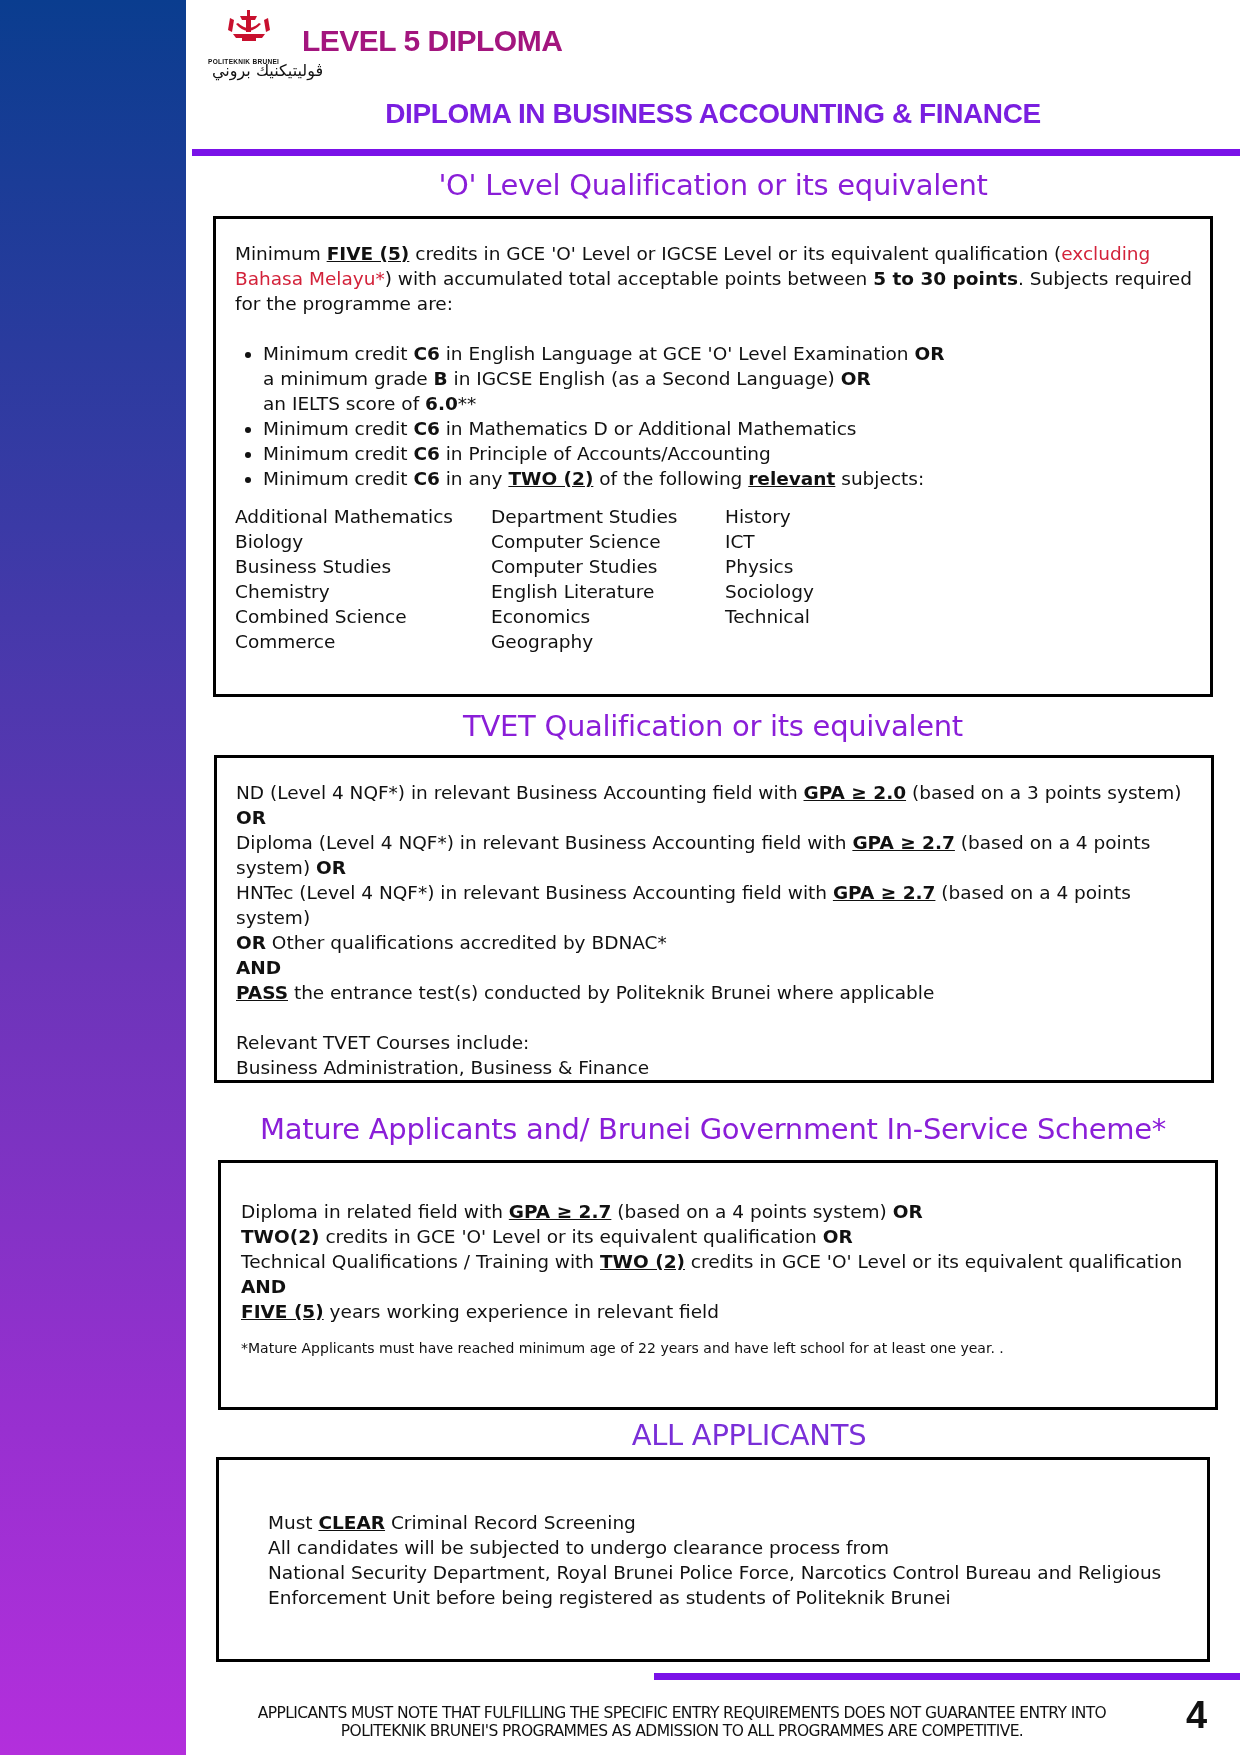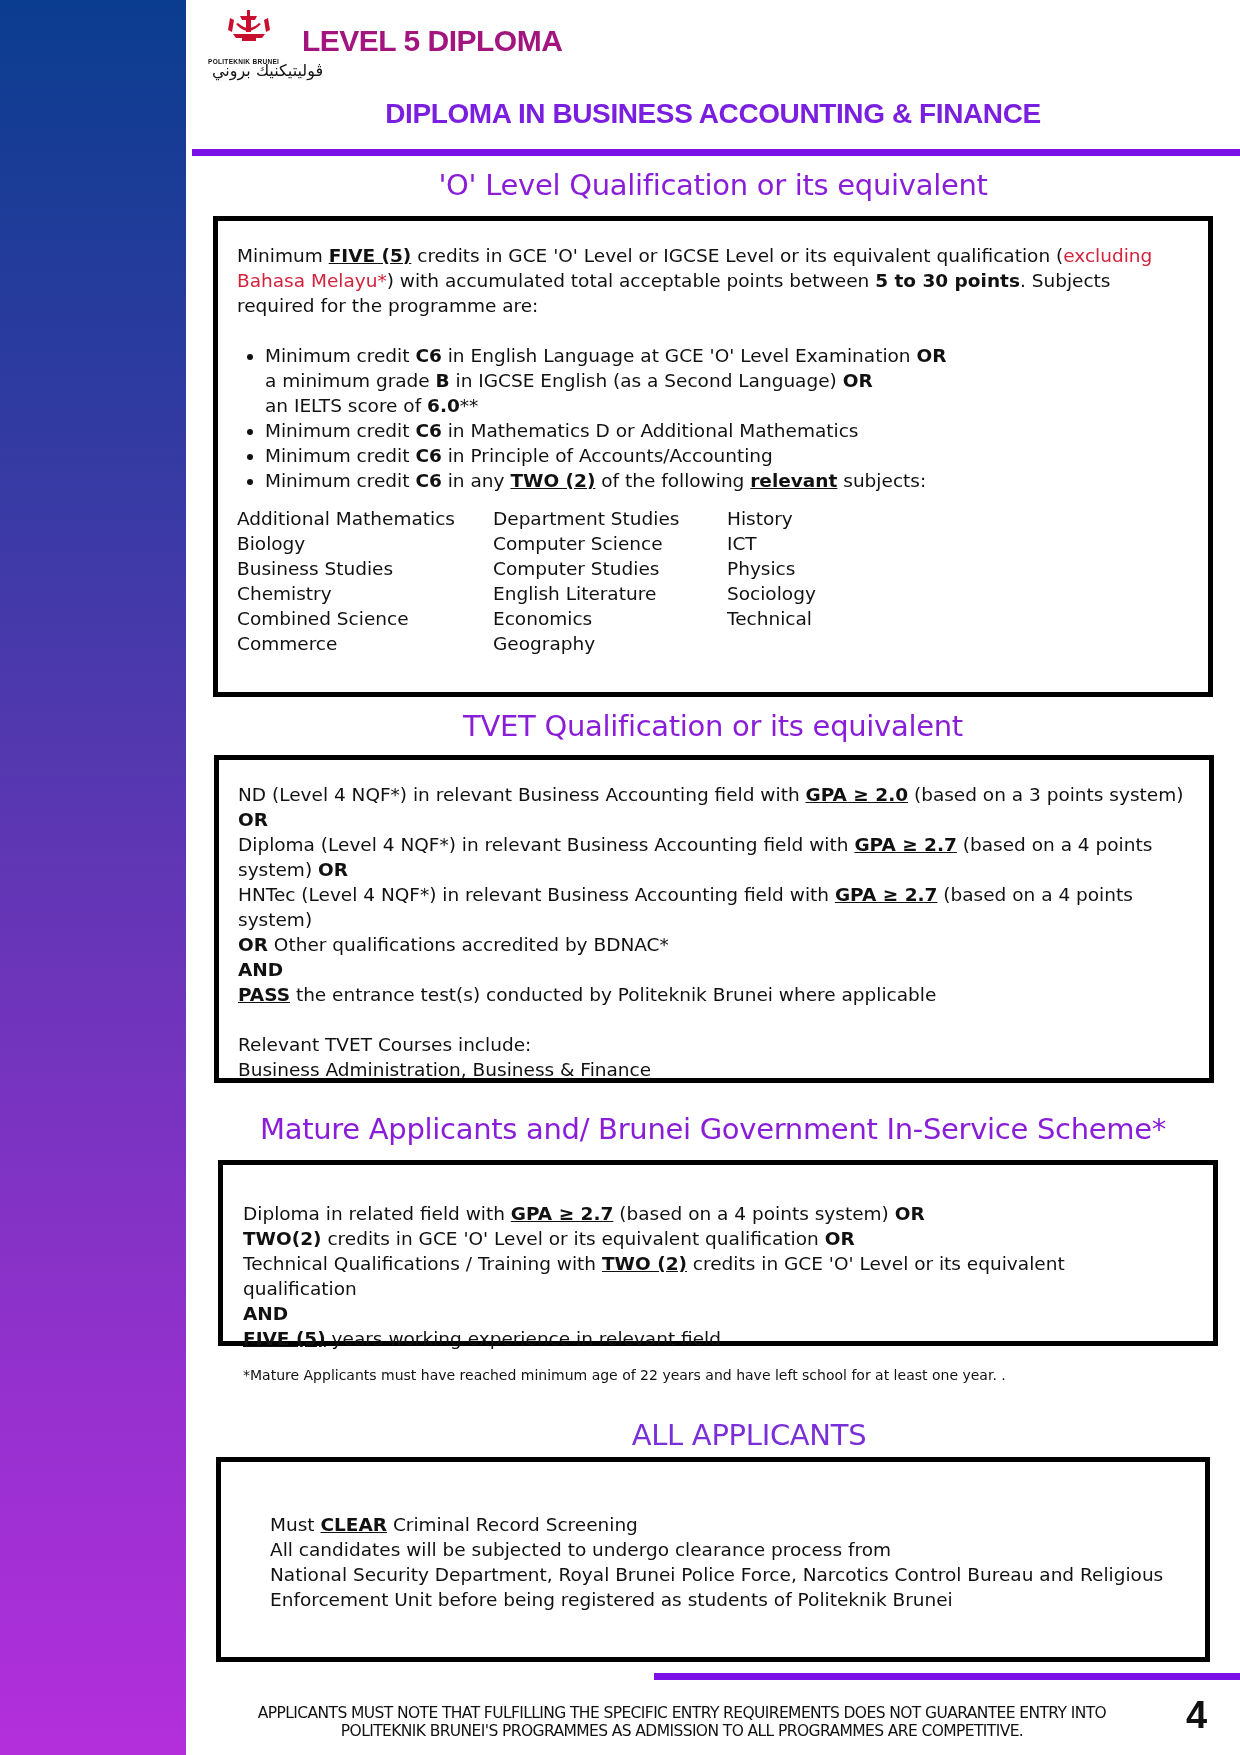--- a/index.html
+++ b/index.html
@@ -29,21 +29,21 @@
   }
   .rule-top {
     position:absolute; left:192px; top:149px; width:1048px; height:7px; background:#7a12e8;
   }
   .section-title {
     position:absolute; left:186px; width:1054px; text-align:center;
     font-size:29px; color:#8a1ed8; font-family:"DejaVu Sans", sans-serif; font-weight:normal; letter-spacing:-0.3px;
   }
   .section-title.light { color:#7a2fd8; }
   .box {
-    position:absolute; border:5px solid #000000; box-sizing:border-box; background:#fff;
+    position:absolute; border:3px solid #000000; box-sizing:border-box; background:#fff;
     font-family:"DejaVu Sans", sans-serif; font-size:18.5px; line-height:25px; color:#111;
   }
   .box p { margin:0; }
   b, .b { font-weight:bold; }
   .u { text-decoration:underline; }
   .red { color:#d3223a; }
   ul.req { margin:0; padding:0 0 0 28px; }
   ul.req li { list-style:disc; }
   .subjects { display:grid; grid-template-columns:256px 234px 200px; margin-top:13px; }
   .subjects div { line-height:25px; }
@@ -139,21 +139,21 @@
   <p><span>Diploma (Level 4 NQF*) in relevant Business Accounting field with </span><b class="u">GPA ≥ 2.7</b><span> (based on a 4 points system) </span><b>OR</b></p>
   <p><span>HNTec (Level 4 NQF*) in relevant Business Accounting field with </span><b class="u">GPA ≥ 2.7</b><span> (based on a 4 points system)</span></p>
   <p><b>OR</b><span> Other qualifications accredited by BDNAC*</span></p>
   <p><b>AND</b></p>
   <p><b class="u">PASS</b><span> the entrance test(s) conducted by Politeknik Brunei where applicable</span></p>
   <p style="margin-top:25px;">Relevant TVET Courses include:</p>
   <p>Business Administration, Business &amp; Finance</p>
 </div>
 
 <div class="section-title" style="top:1112px;">Mature Applicants and/ Brunei Government In-Service Scheme*</div>
-<div class="box" style="left:218px; top:1160px; width:1000px; height:186px; padding:36px 30px 0 20px;">
+<div class="box" style="left:218px; top:1160px; width:1000px; height:250px; padding:36px 30px 0 20px;">
   <p><span>Diploma in related field with </span><b class="u">GPA ≥ 2.7</b><span> (based on a 4 points system) </span><b>OR</b></p>
   <p><b>TWO(2)</b><span> credits in GCE 'O' Level or its equivalent qualification </span><b>OR</b></p>
   <p><span>Technical Qualifications / Training with </span><b class="u">TWO (2)</b><span> credits in GCE 'O' Level or its equivalent qualification</span></p>
   <p><b>AND</b></p>
   <p><b class="u">FIVE (5)</b><span> years working experience in relevant field</span></p>
   <p class="footnote" style="margin-top:15px;">*Mature Applicants must have reached minimum age of 22 years and have left school for at least one year. .</p>
 </div>
 
 <div class="section-title light" style="top:1418px;padding-left:36px;">ALL APPLICANTS</div>
 <div class="box" style="left:216px; top:1457px; width:994px; height:205px; padding:50px 26px 0 49px;">

